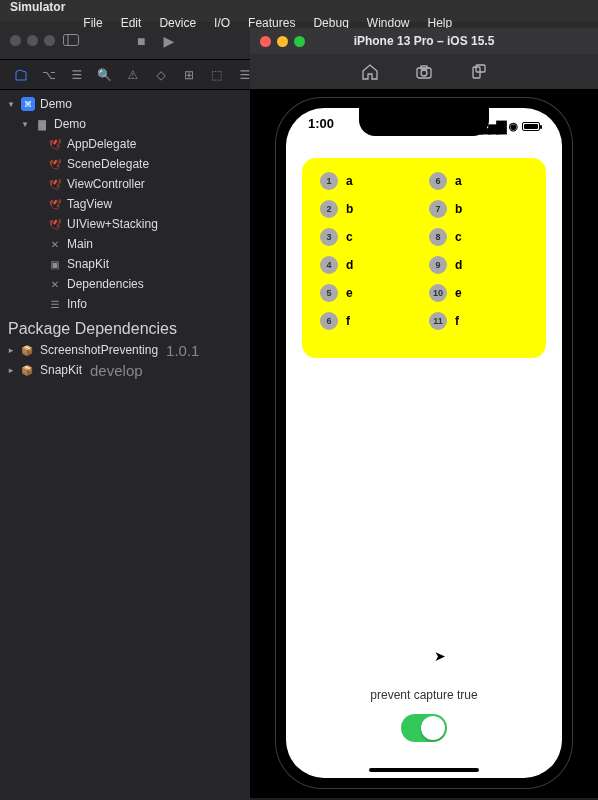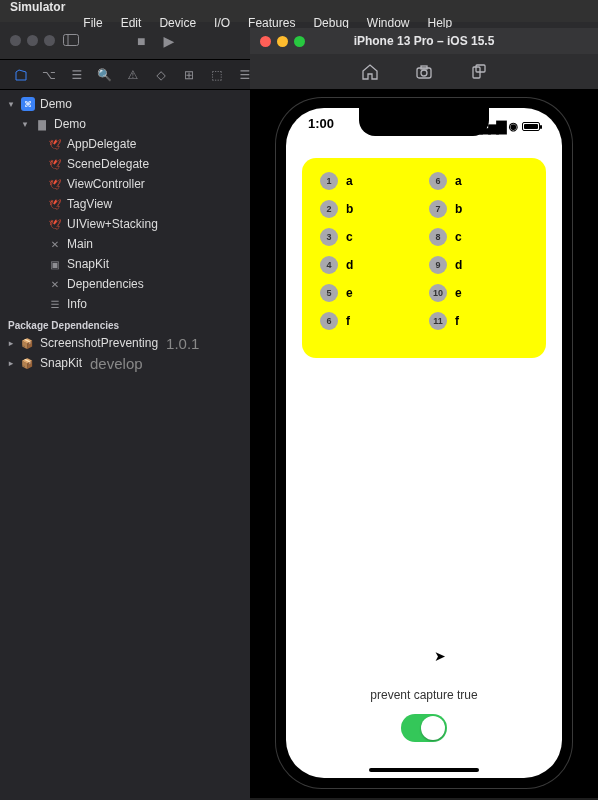--- a/index.html
+++ b/index.html
@@ -28,21 +28,21 @@
   .tree-row { display:flex; align-items:center; height:20px; padding:0 6px; gap:5px; white-space:nowrap;}
   .chev { width:10px; text-align:center; color:#9a9aa0; font-size:9px; }
   .file-icon { width:14px; height:14px; display:flex; align-items:center; justify-content:center; font-size:10px;}
   .file-icon.proj { background:#3b82f6; border-radius:3px; color:#fff; font-size:8px;}
   .file-icon.folder { color:#8e8e93; }
   .file-icon.swift { color:#f05138; }
   .file-icon.xib { color:#8e8e93; }
   .file-icon.assets { color:#8e8e93; }
   .file-icon.plist { color:#8e8e93; }
   .file-icon.pkg { color:#c9a86a; }
-  .section-head { font-size:10px; font-weight:700; color:#d0d0d6; padding:6px 8px 2px 8px; }
+  .section-head { font-size:16px; font-weight:400; color:#d0d0d6; padding:6px 8px 2px 8px; }
   .pkg-ver { color:#888; font-size:15px; margin-left:3px;}
 
   
   .sim-window { position:absolute; left:250px; top:28px; right:0; height:770px; background:#000000; }
   .sim-titlebar { height:26px; background:#363638; display:flex; align-items:center; justify-content:center; color:#e5e5e7; font-size:12px; position:relative; font-weight:600;}
   .sim-titlebar .traffic { position:absolute; left:10px; display:flex; gap:6px;}
   .sim-titlebar .t-red{ width:11px;height:11px;border-radius:50%; background:#ff5f57;}
   .sim-titlebar .t-yel{ width:11px;height:11px;border-radius:50%; background:#febc2e;}
   .sim-titlebar .t-grn{ width:11px;height:11px;border-radius:50%; background:#28c840;}
   .sim-toolbar { height:36px; display:flex; align-items:center; justify-content:center; gap:34px; border-bottom:1px solid #000; background:#2e2e30;}

